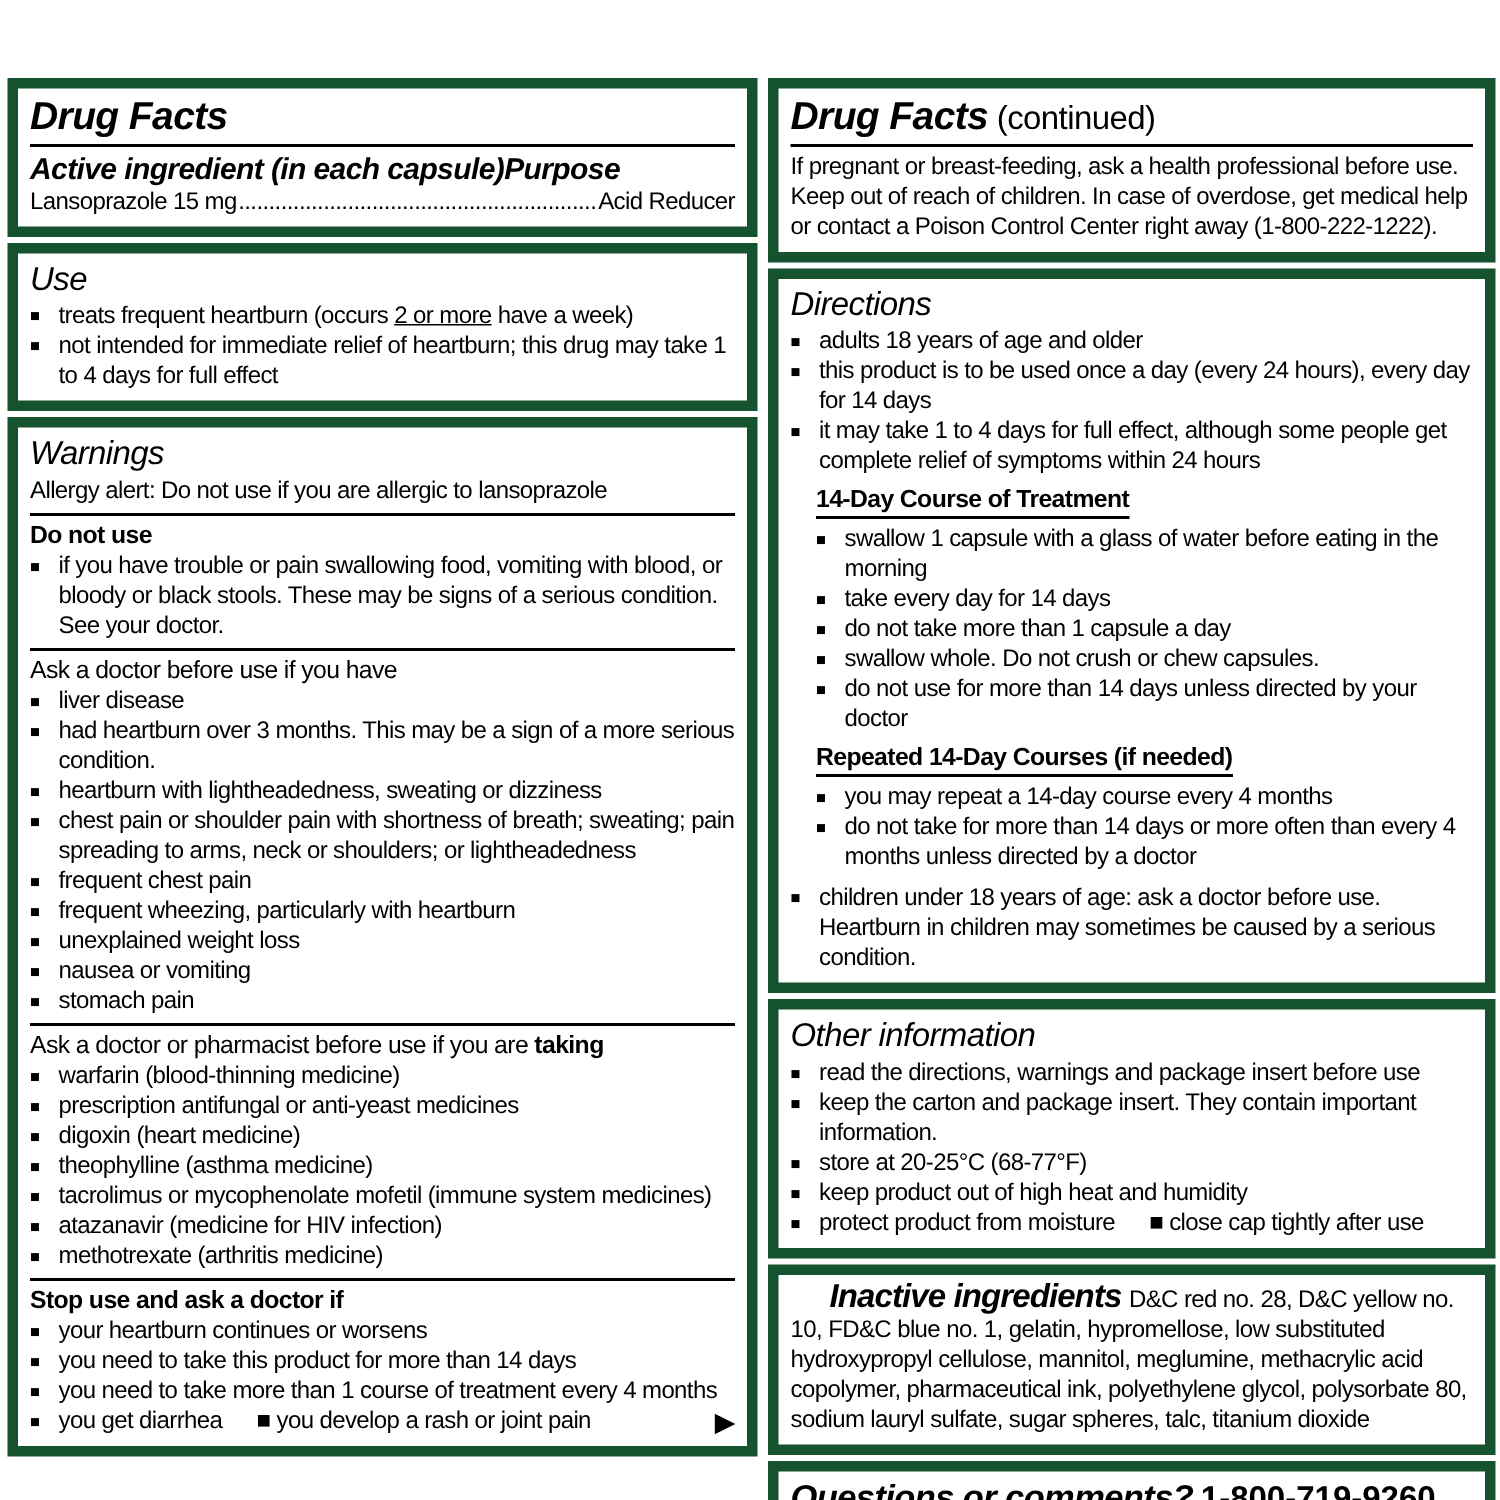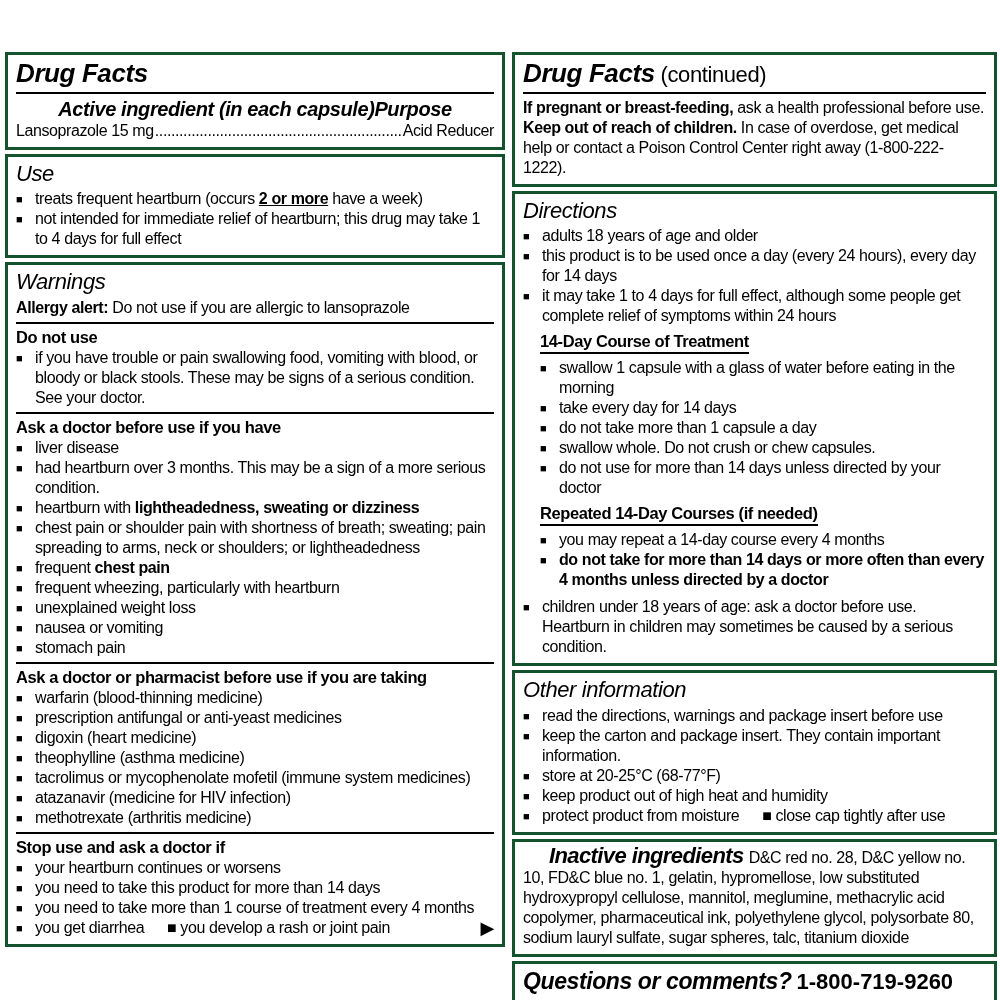--- a/index.html
+++ b/index.html
@@ -2,35 +2,35 @@
 <html><head>
 <meta charset="utf-8">
 <style>
   html,body{margin:0;padding:0;background:#ffffff;}
   body{width:1000px;height:1000px;overflow:hidden;color:#000;
        font-family:"Liberation Sans",sans-serif;letter-spacing:-0.4px;}
   .page{position:absolute;top:52px;left:5px;width:992px;display:flex;gap:7px;align-items:flex-start;}
   .col{display:flex;flex-direction:column;gap:4px;box-sizing:border-box;}
   .col-left{width:500px;}
   .col-right{width:485px;}
-  .box{border:3px solid #14532d;background:#fff;padding:4px 8px 6px 8px;box-sizing:border-box;width:100%;}
+  .box{border:7px solid #14532d;background:#fff;padding:4px 8px 6px 8px;box-sizing:border-box;width:100%;}
   .df-title{font-size:26px;font-weight:700;font-style:italic;margin:0;line-height:1.15;}
   .df-cont{font-size:22px;font-weight:400;font-style:normal;}
   .title-rule{border:0;border-top:2.5px solid #000;margin:3px 0 4px 0;}
-  .ai-row{display:flex;justify-content:center;font-size:20px;font-weight:700;font-style:italic;line-height:1.15;}
+  .ai-row{display:flex;justify-content:flex-start;font-size:20px;font-weight:700;font-style:italic;line-height:1.15;}
   .leader-row{display:flex;align-items:flex-end;font-size:16px;line-height:20px;}
   .leader{flex:1;overflow:hidden;white-space:nowrap;margin:0 1px;}
   .section-h{font-size:22px;font-weight:400;font-style:italic;margin:0 0 2px 0;line-height:1.2;}
   .sub-h3{font-size:16.5px;font-weight:700;margin:2px 0 1px 0;line-height:20px;}
   .line{font-size:16px;line-height:20px;margin:0;}
   .bullet{display:flex;font-size:16px;line-height:20px;}
   .sq{flex:none;width:19px;font-size:11px;line-height:20px;}
   .bt{flex:1;}
   .divider{border:0;border-top:2px solid #000;margin:4px 0 3px 0;}
-  .b{font-weight:700;}
+  .b{font-weight:400;}
   .u{text-decoration:underline;}
   .arrow{flex:none;font-size:18px;line-height:20px;margin-left:4px;}
   .sub-block{margin-left:17px;margin-top:6px;margin-bottom:2px;}
   .sub-head{display:inline-block;font-size:16.5px;font-weight:700;border-bottom:2px solid #000;padding-bottom:1px;margin-bottom:4px;line-height:1.15;}
   .gap-top{margin-top:7px;}
   .inact-p{font-size:16px;line-height:20px;margin:0;}
   .inact-h{font-size:22px;font-weight:700;font-style:italic;margin-right:5px;letter-spacing:-0.6px;margin-left:26px;}
   .q-box{display:flex;align-items:center;padding-top:5px;padding-bottom:7px;}
   .q-h{font-size:23px;font-weight:700;font-style:italic;margin-right:5px;line-height:1.1;}
   .q-phone{font-size:22px;font-weight:700;letter-spacing:0;}

